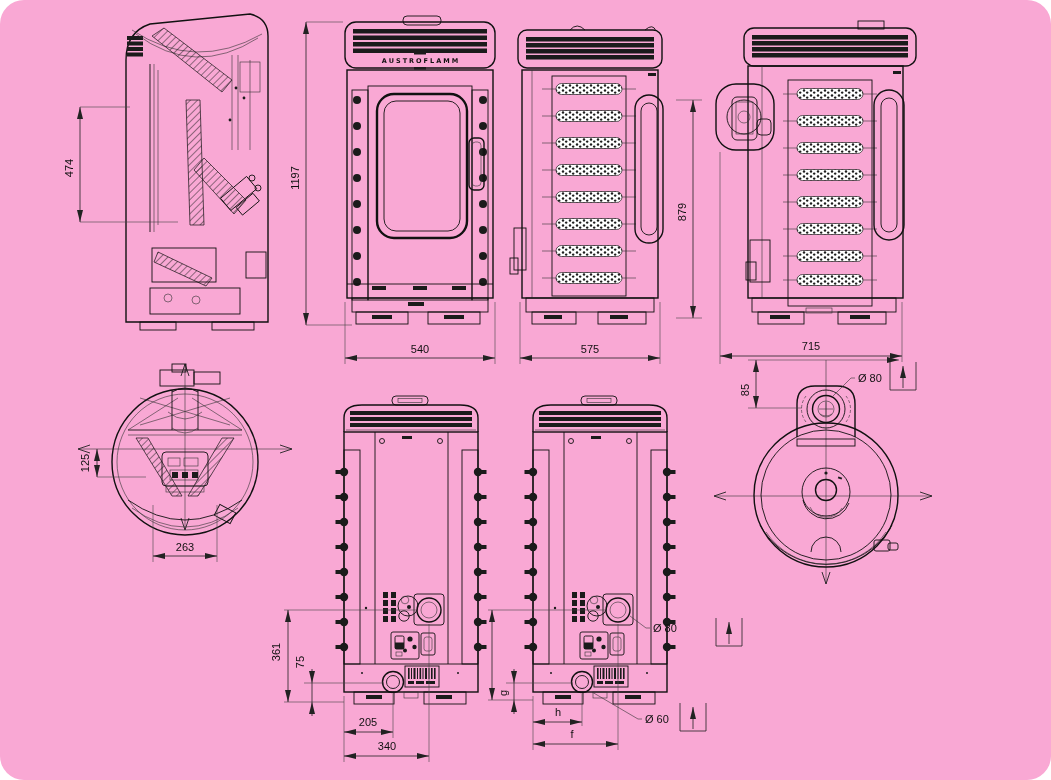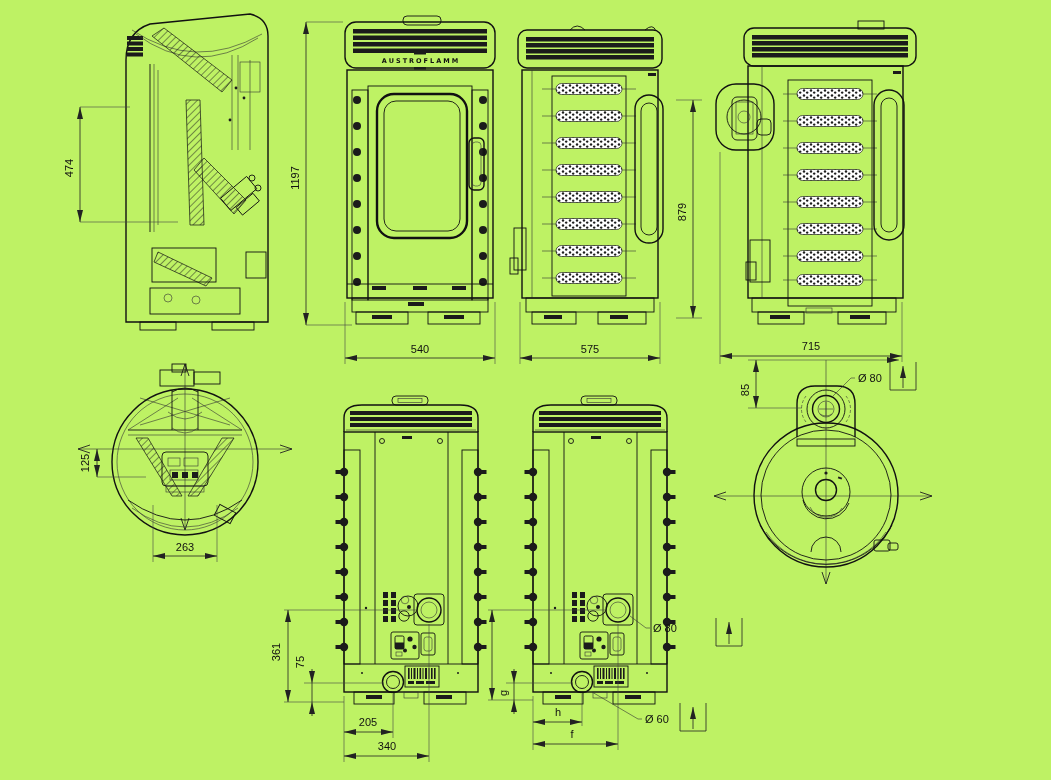--- a/index.html
+++ b/index.html
@@ -1,16 +1,16 @@
 <!DOCTYPE html>
 <html><head>
 <meta charset="utf-8">
 <style>
   html,body{margin:0;padding:0;background:#fff;}
-  .canvas{position:relative;width:1051px;height:780px;background:#bef264;overflow:hidden;}
+  .canvas{position:relative;width:1051px;height:780px;background:#f9a8d4;overflow:hidden;border-radius:24px;}
   svg{display:block;}
   .ol{fill:none;stroke:#111;stroke-width:1.4;}
   .ml{fill:none;stroke:#111;stroke-width:0.9;}
   .tl{fill:none;stroke:#333;stroke-width:0.6;}
   .dim{stroke:#222;stroke-width:0.8;fill:none;}
   .ext{stroke:#444;stroke-width:0.6;fill:none;}
   .dk{fill:#1b1b1b;stroke:none;}
   .hat{fill:url(#hatch);stroke:#111;stroke-width:0.7;}
   .barfill{fill:url(#rough);stroke:#222;stroke-width:0.7;}
   .txt{font-family:"Liberation Sans",sans-serif;font-size:11px;fill:#111;}

